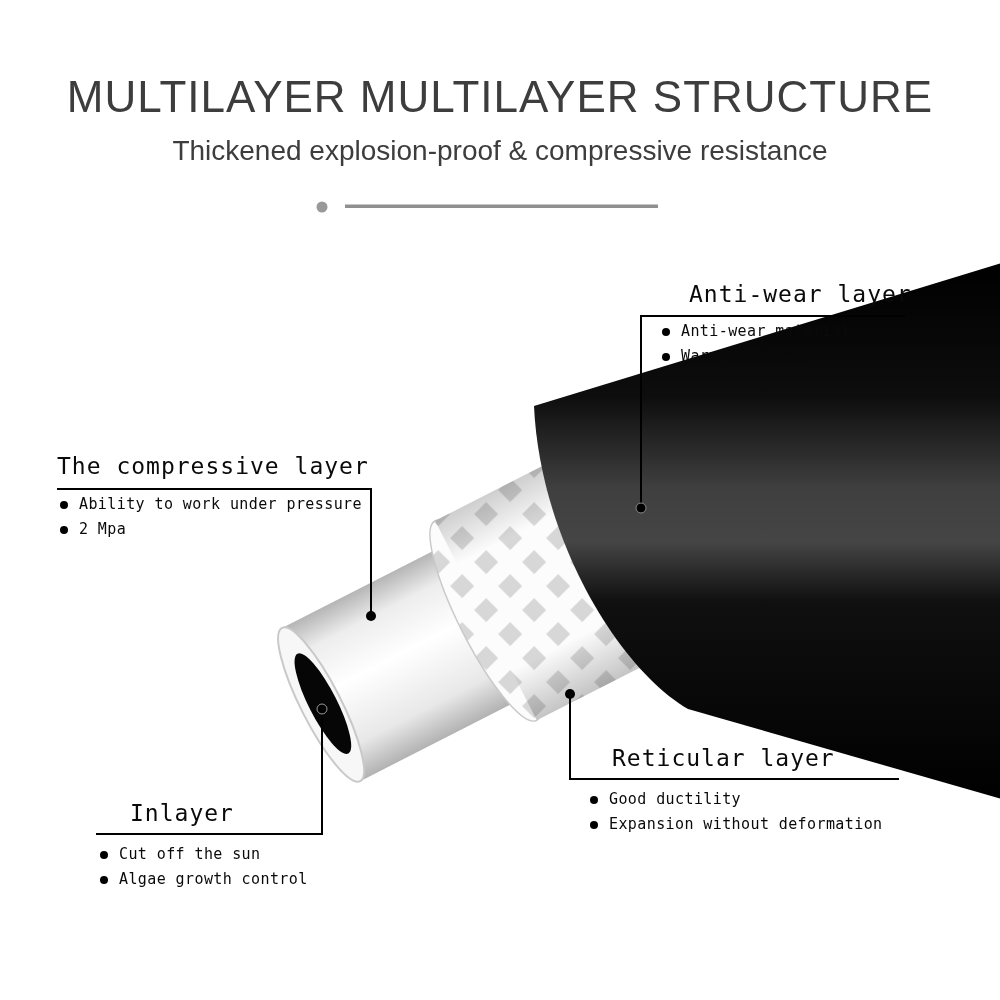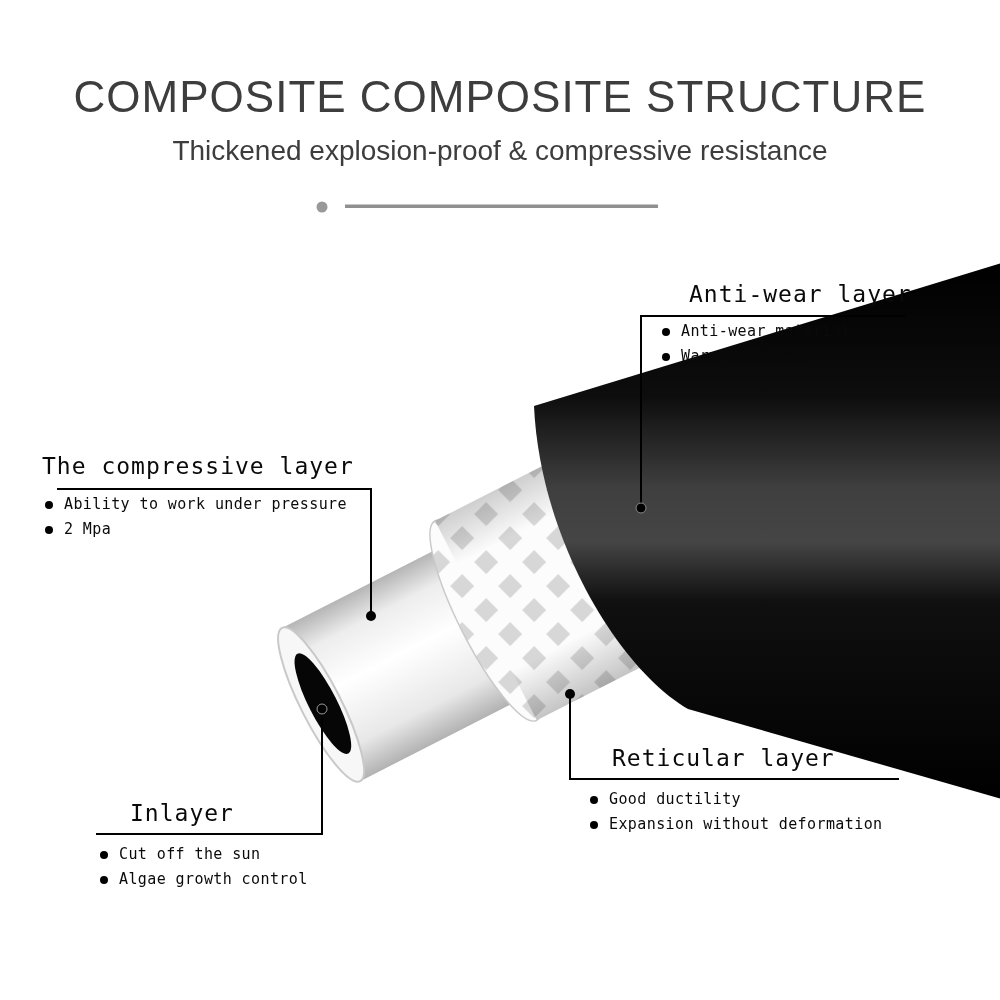--- a/index.html
+++ b/index.html
@@ -18,36 +18,36 @@
   .callout .h{font-size:23px;letter-spacing:1px;white-space:nowrap;color:#0a0a0a;}
   .callout ul{list-style:none;margin:11px 0 0 0;padding:0;}
   .callout li{
     font-size:15px;letter-spacing:.4px;line-height:25px;white-space:nowrap;
     display:flex;align-items:center;color:#0a0a0a;
   }
   .b{width:8px;height:8px;border-radius:50%;background:#000;margin-right:11px;flex:0 0 auto;}
   #co-antiwear{left:645px;top:281px;}
   #co-antiwear .h{padding-left:44px;text-align:center;}
   #co-antiwear ul{padding-left:17px;margin-top:12px;}
-  #co-compressive{left:42px;top:453px;}
+  #co-compressive{left:57px;top:453px;}
   #co-compressive ul{padding-left:3px;margin-top:13px;}
   #co-reticular{left:570px;top:745px;}
   #co-reticular .h{padding-left:42px;}
   #co-reticular ul{padding-left:20px;margin-top:16px;}
   #co-inlayer{left:96px;top:800px;}
   #co-inlayer .h{padding-left:34px;}
   #co-inlayer ul{padding-left:4px;margin-top:16px;}
 </style>
 </head>
 <body>
 
 <div class="canvas">
 
   <div class="hdr">
-    <h1>COMPOSITE COMPOSITE STRUCTURE</h1>
+    <h1>MULTILAYER MULTILAYER STRUCTURE</h1>
     <p>Thickened explosion-proof &amp; compressive resistance</p>
   </div>
 
   <svg class="diagram" width="1000" height="1000" viewBox="0 0 1000 1000">
     <defs>
       <linearGradient id="whiteTube" x1="0" y1="0" x2="0" y2="1">
         <stop offset="0" stop-color="#b5b5b5"></stop>
         <stop offset="0.18" stop-color="#ededed"></stop>
         <stop offset="0.45" stop-color="#ffffff"></stop>
         <stop offset="0.80" stop-color="#e8e8e8"></stop>

